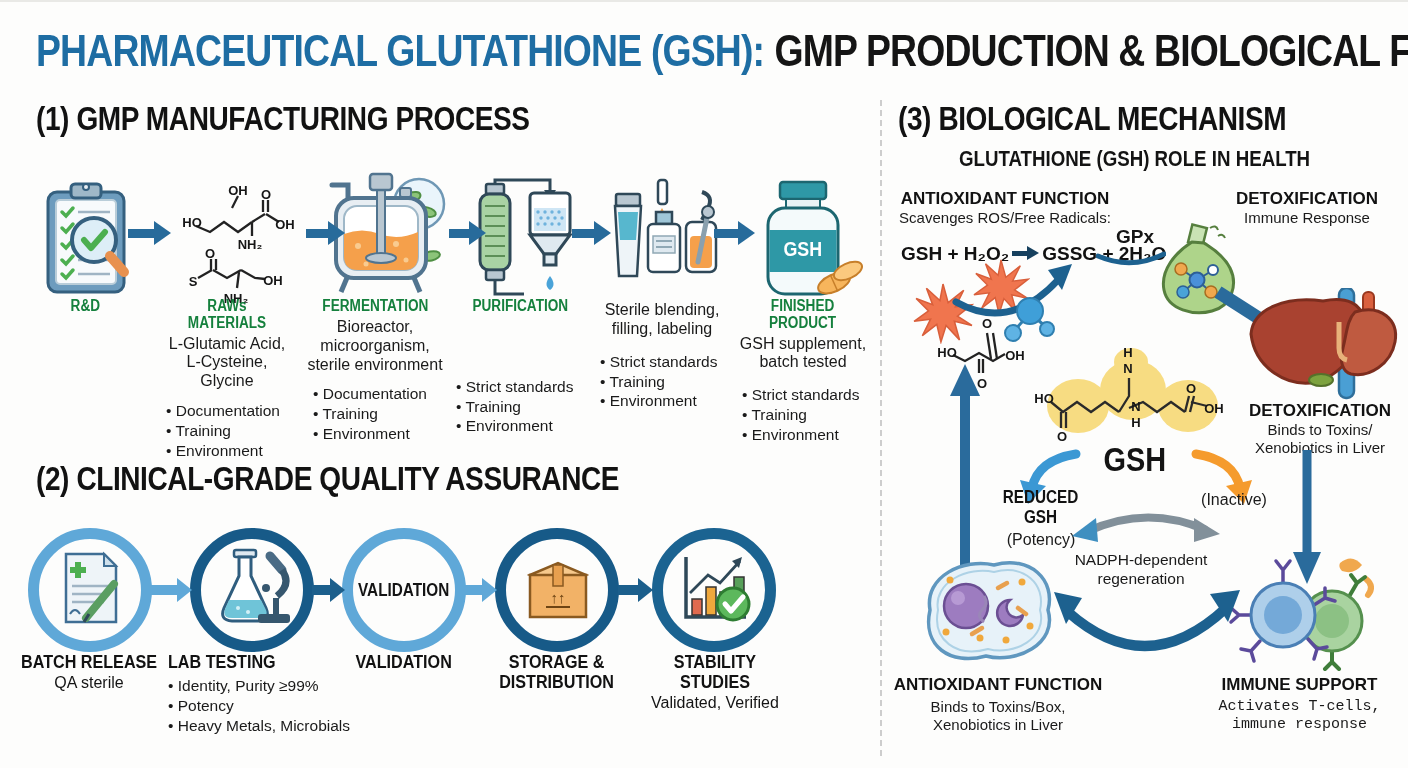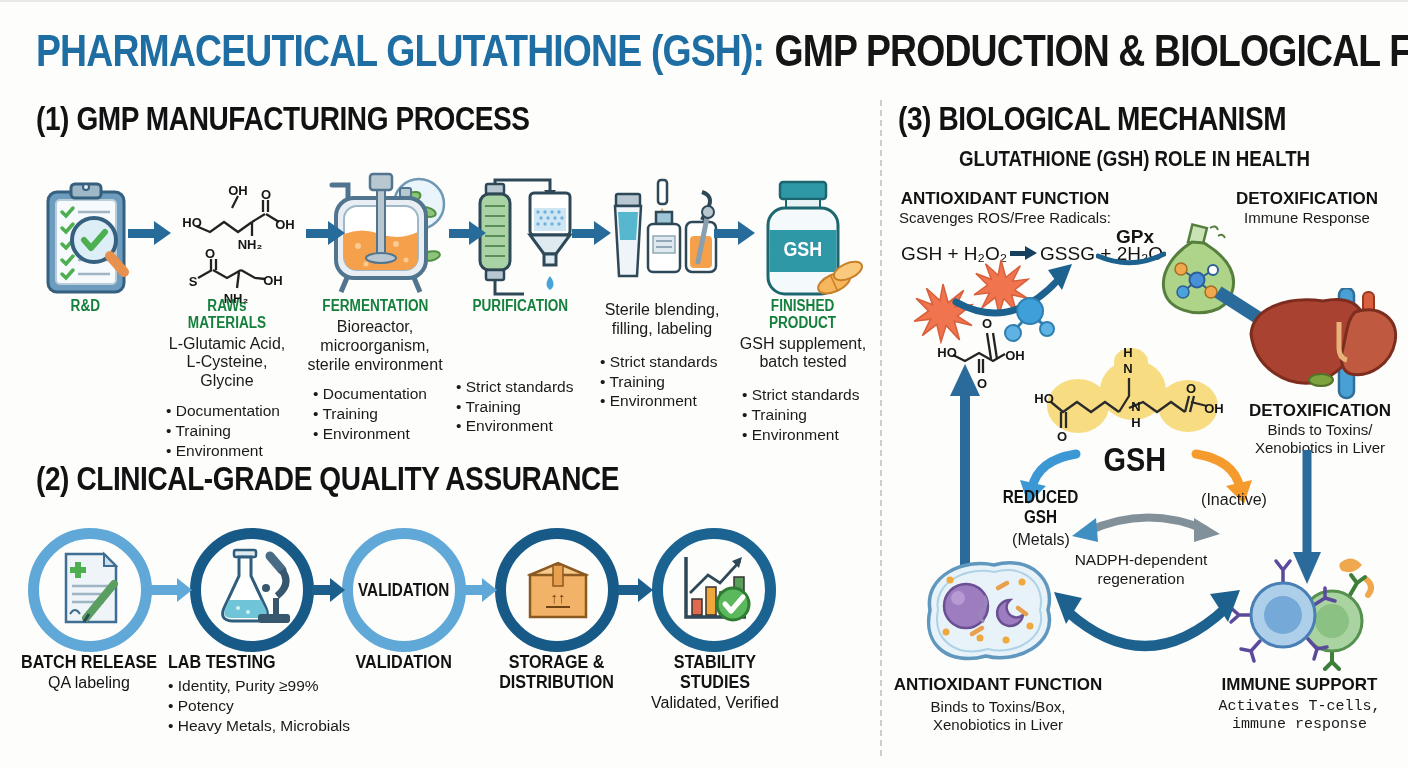--- a/index.html
+++ b/index.html
@@ -32,21 +32,21 @@
                   border-top:12px solid transparent;border-bottom:12px solid transparent;}
   .c-arrow.dark{background:#1c5f8c;}
   .c-arrow.dark::after{border-left-color:#1c5f8c;}
   .stage{position:absolute;top:652px;font-size:16px;}
   .stage-title{font-size:19px;color:#121212;line-height:1.05;}
   .stage-sub{margin-top:2px;font-size:16px;}
   
   .s3-t{font-size:17px;font-weight:bold;color:#121212;line-height:1.1;}
   .s3-b{font-size:15px;color:#1a1a1a;line-height:1.25;}
   .atom{position:absolute;font-weight:bold;font-size:13px;color:#161616;transform:translate(-50%,-50%);white-space:nowrap;}
-  .eq{font-size:19px;font-weight:normal;color:#111;}
+  .eq{font-size:19px;font-weight:bold;color:#111;}
   .eq-arrow{display:inline-block;position:relative;width:27px;height:14px;margin:0 3px;}
   .eq-arrow::before{content:"";position:absolute;left:0;top:5px;width:17px;height:5px;background:#16405e;}
   .eq-arrow::after{content:"";position:absolute;left:15px;top:0;border-left:12px solid #16405e;
                    border-top:7px solid transparent;border-bottom:7px solid transparent;}
   .divider{position:absolute;left:880px;top:100px;height:656px;border-left:2px dashed #cdcdcd;}
   .topline{position:absolute;left:0;top:0;width:1408px;height:2px;background:#e9e9e6;}
   svg{display:block;}
 </style>
 </head>
 <body>
@@ -345,21 +345,21 @@
       <path d="M49,53 l6,7 12,-14" stroke="#ffffff" stroke-width="5" fill="none" stroke-linecap="round" stroke-linejoin="round"></path>
     </svg>
   </div>
 
   <div class="abs ctr" style="left:334px;top:580px;width:140px;font-size:18px;">
     <span class="cond-c">VALIDATION</span>
   </div>
 
   <div class="stage ctr" style="left:8px;width:162px;">
     <div class="stage-title"><span class="cond-c ml">BATCH RELEASE</span></div>
-    <div class="stage-sub">QA labeling</div>
+    <div class="stage-sub">QA sterile</div>
   </div>
   <div class="stage" style="left:168px;width:210px;">
     <div class="stage-title"><span class="cond ml">LAB TESTING</span></div>
     <ul class="bullets" style="margin-top:4px;font-size:15.5px;">
       <li>Identity, Purity ≥99%</li>
       <li>Potency</li>
       <li>Heavy Metals, Microbials</li>
     </ul>
   </div>
   <div class="stage ctr" style="left:334px;width:140px;">
@@ -538,21 +538,21 @@
   <div class="abs" style="left:1188px;top:448px;">
     <svg width="68" height="60" viewBox="0 0 68 60">
       <path d="M8,6 Q46,12 52,40" stroke="#f59b2d" stroke-width="9" fill="none" stroke-linecap="round"></path>
       <polygon points="56,56 38,38 64,32" fill="#f59b2d"></polygon>
     </svg>
   </div>
 
   <div class="abs ctr" style="left:985px;top:488px;width:112px;">
     <div class="s3-t" style="font-size:18px;"><span class="cond-c ml">REDUCED
 GSH</span></div>
-    <div class="s3-b" style="font-size:16px;margin-top:2px;">(Metals)</div>
+    <div class="s3-b" style="font-size:16px;margin-top:2px;">(Potency)</div>
   </div>
   <div class="abs ctr" style="left:1178px;top:488px;width:112px;">
     <div class="s3-b" style="font-size:16px;margin-top:2px;">(Inactive)</div>
   </div>
 
   <div class="abs" style="left:1068px;top:498px;">
     <svg width="156" height="50" viewBox="0 0 156 50">
       <path d="M18,34 Q78,6 138,32" stroke="#82909a" stroke-width="8" fill="none"></path>
       <polygon points="4,38 28,20 30,44" fill="#3f8fc0"></polygon>
       <polygon points="152,36 126,20 126,44" fill="#82909a"></polygon>

